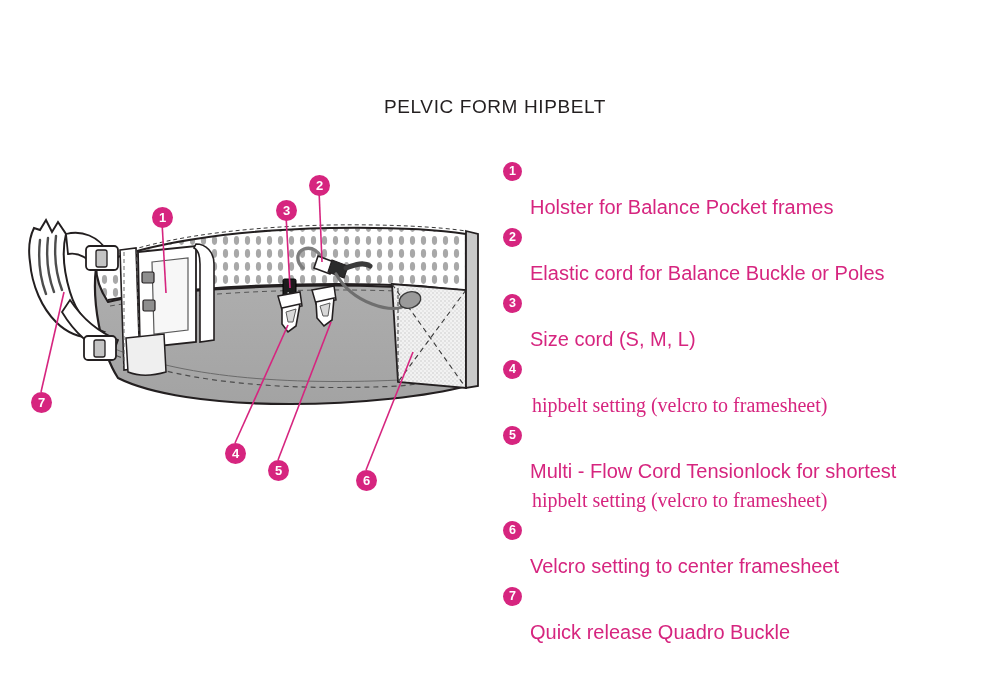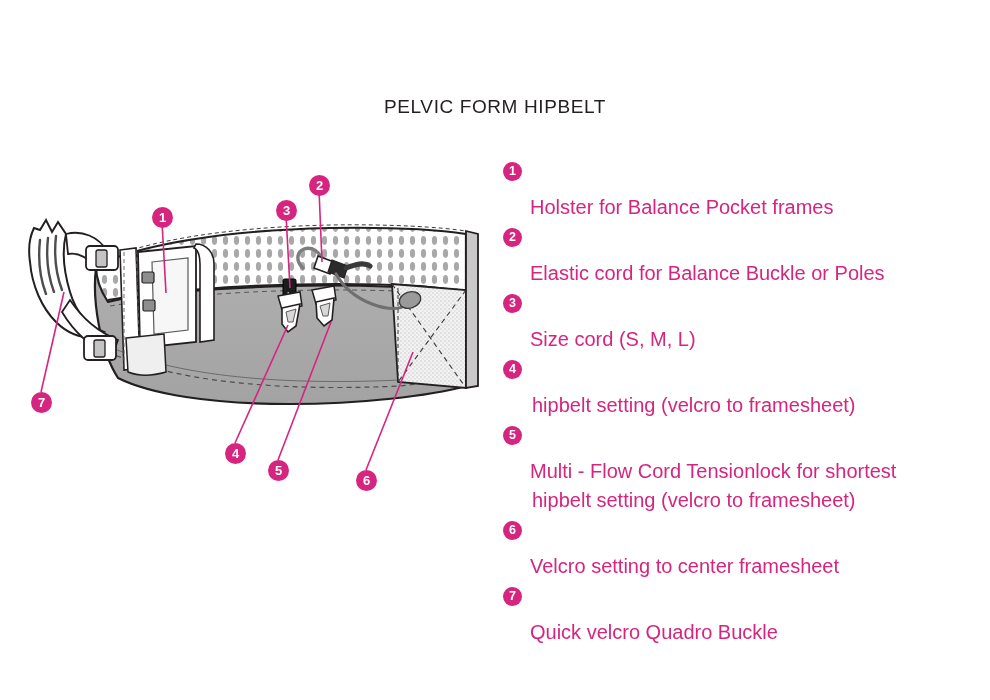--- a/index.html
+++ b/index.html
@@ -52,21 +52,21 @@
     user-select:none;
   }
   .legend-text{
     flex:1 1 auto;
     color:#d6257f;
     font-size:20px;
     line-height:29px;
     font-weight:400;
     margin-top:36px;
   }
-  .legend-text .l2{display:block;padding-left:2px;}
+  .legend-text .l2{display:block;padding-left:2px;font-family:Liberation Serif, serif;}
 
   
   .illo{
     position:absolute;
     left:0;top:0;width:500px;height:520px;
   }
   svg{display:block;overflow:visible;}
 
   
   .callout{
@@ -291,18 +291,18 @@
     <div class="legend-row">
       <div class="badge">6</div>
       <div class="legend-text">
         <span>Velcro setting to center framesheet</span>
       </div>
     </div>
 
     <div class="legend-row">
       <div class="badge">7</div>
       <div class="legend-text">
-        <span>Quick velcro Quadro Buckle</span>
+        <span>Quick release Quadro Buckle</span>
       </div>
     </div>
 
   </div>
 </div>
 
 </body></html>

